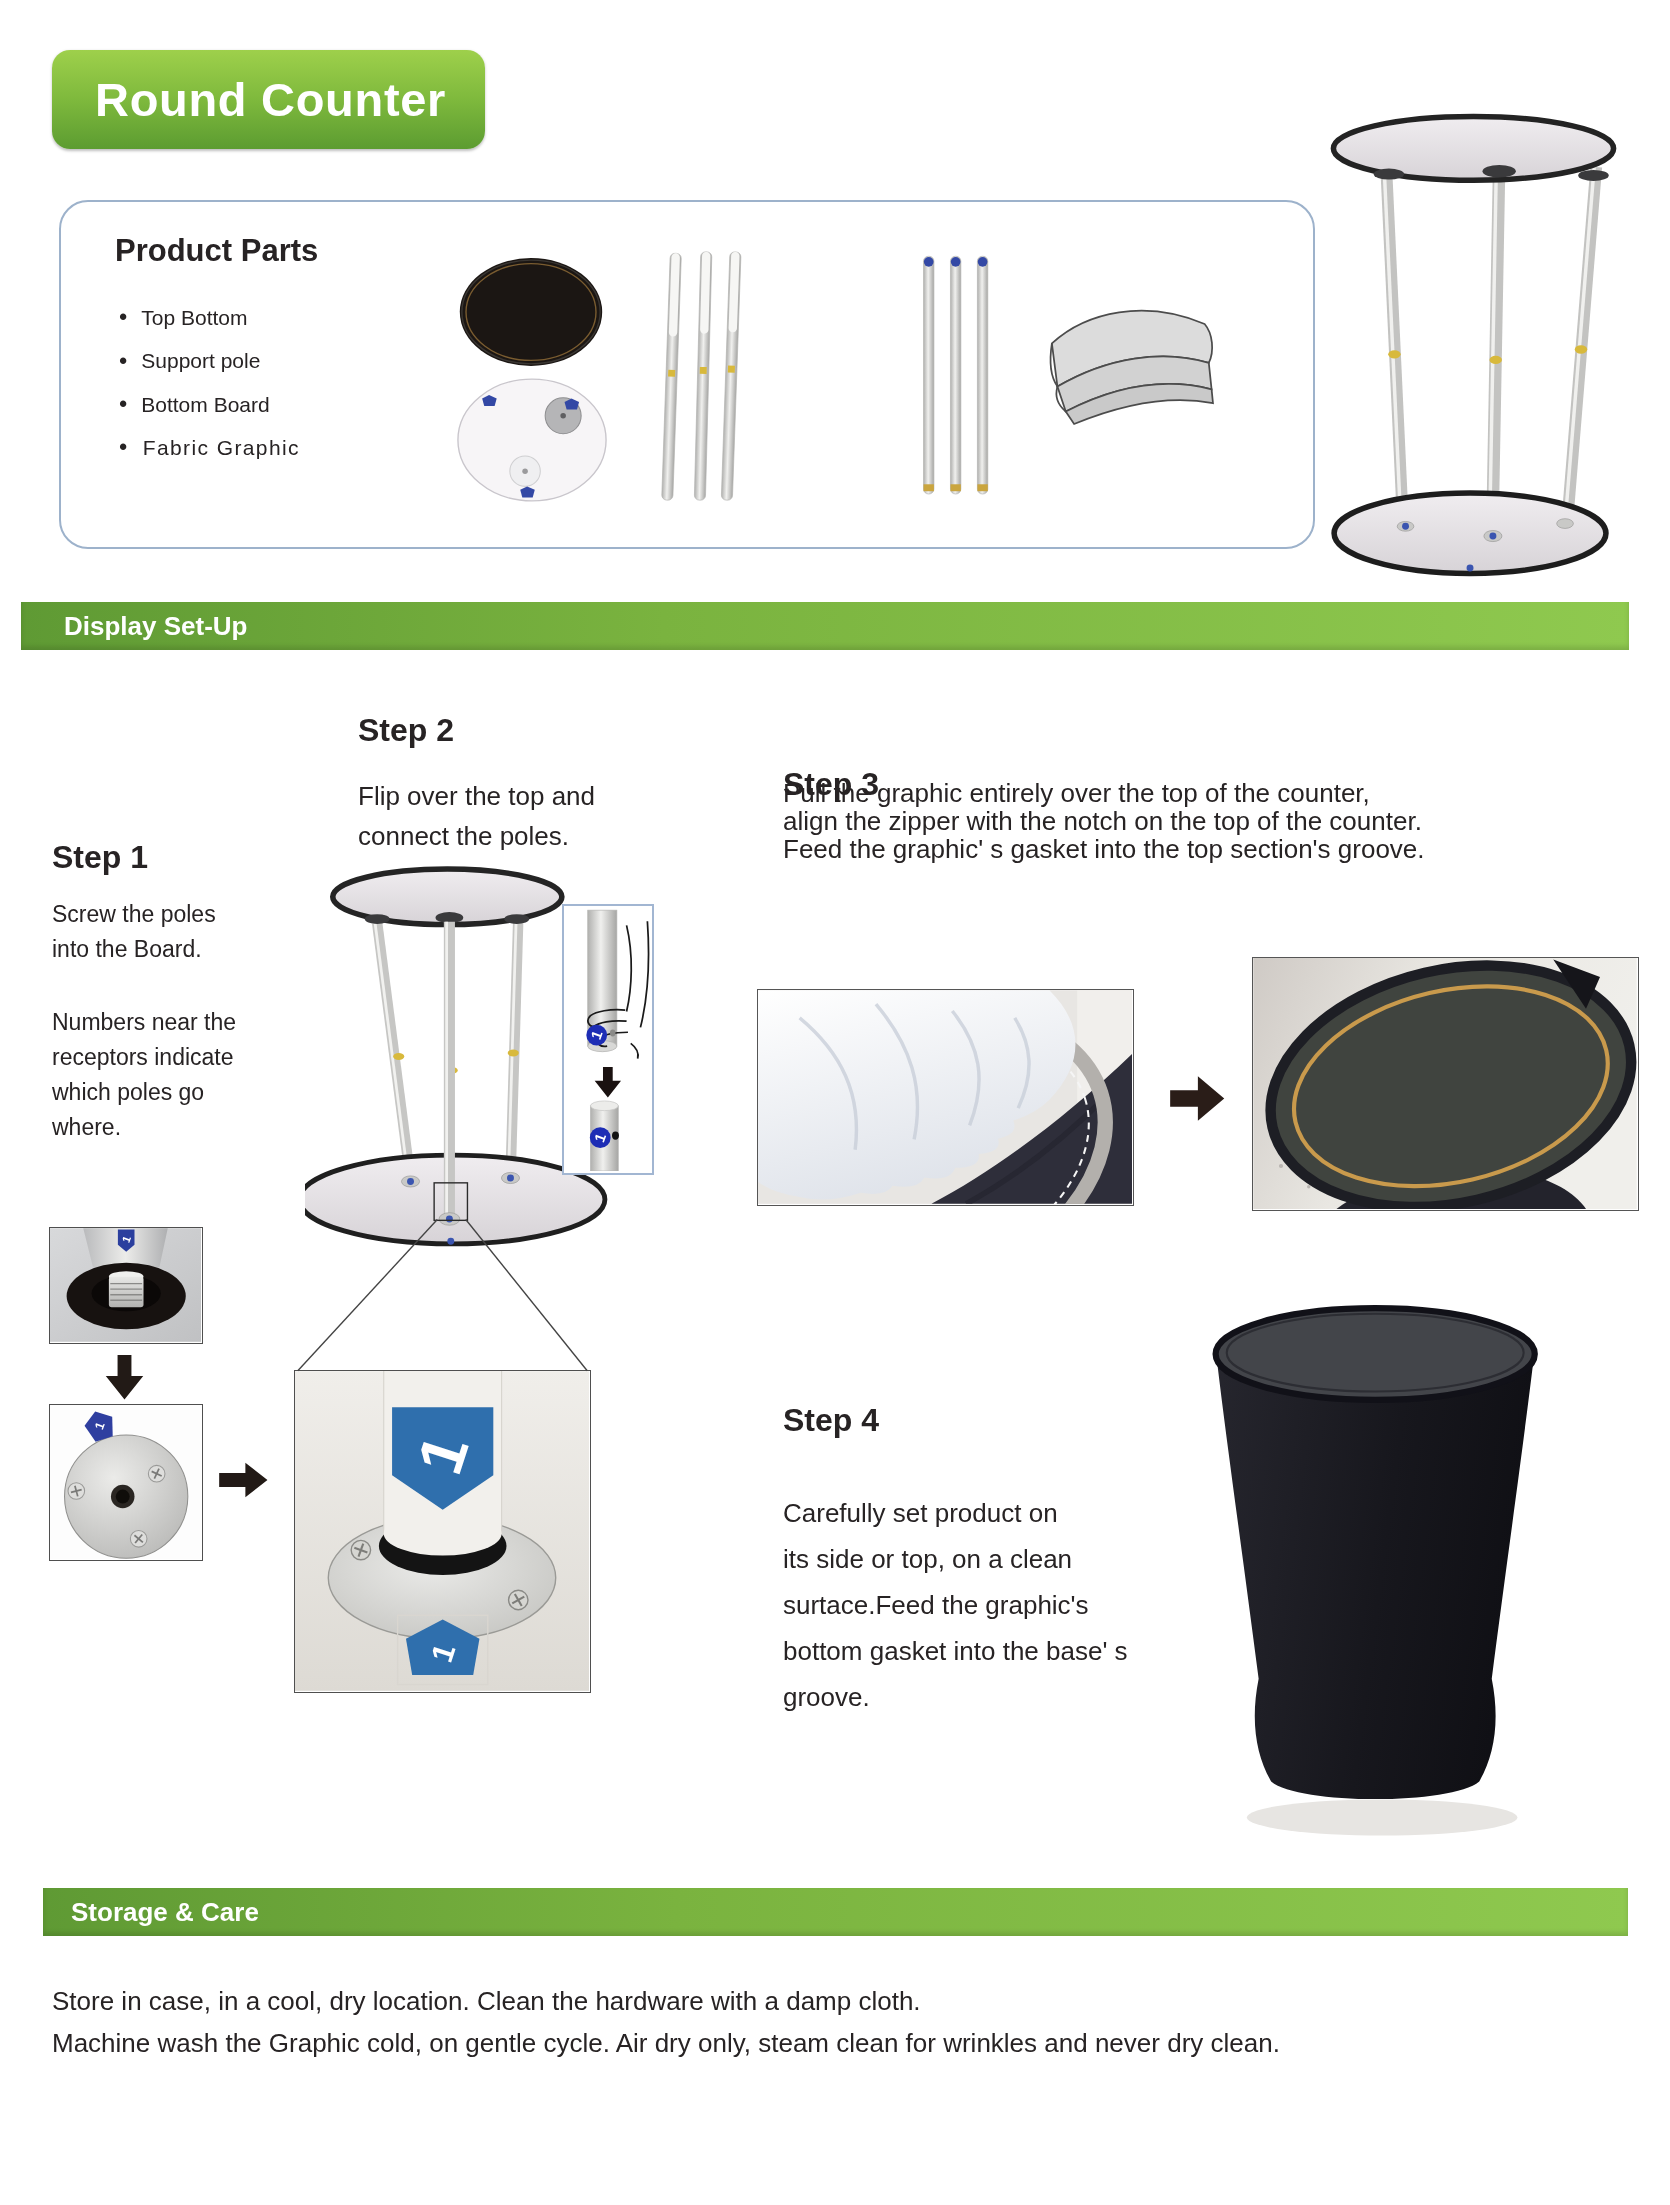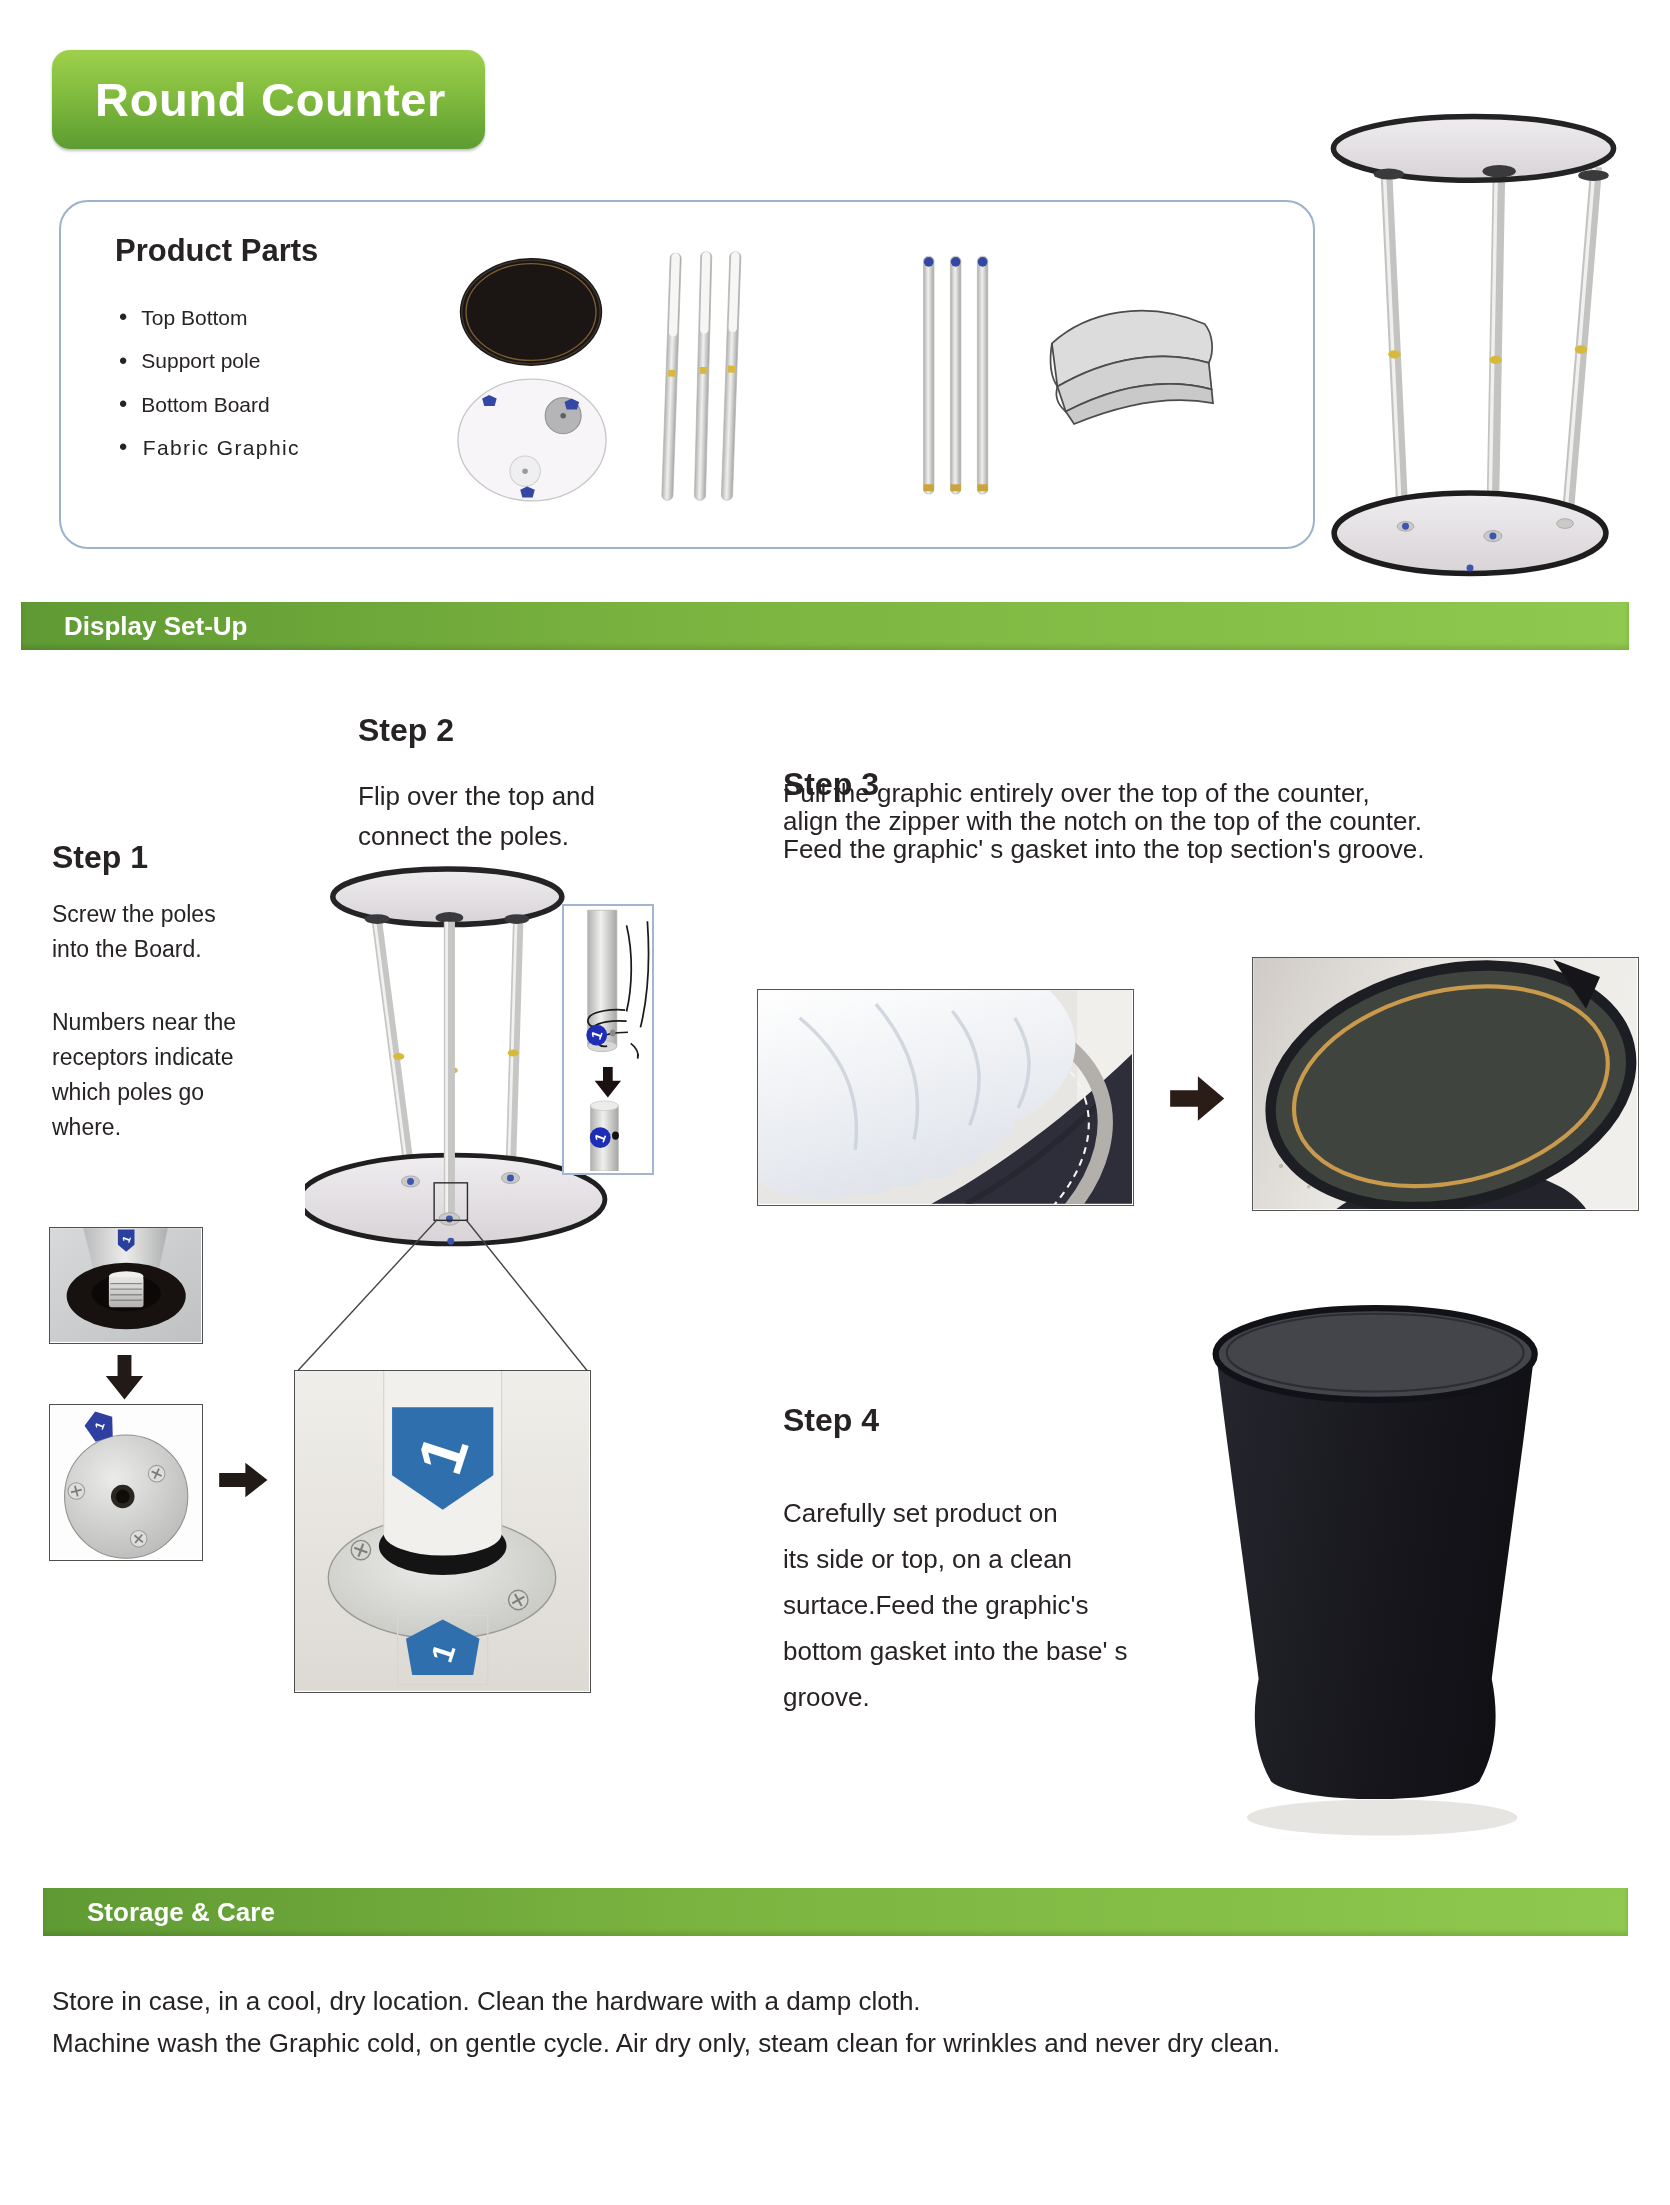--- a/index.html
+++ b/index.html
@@ -21,21 +21,21 @@
   .parts-list li{font-size:21px;color:#272324;margin-bottom:19.4px;display:flex;align-items:center;}
   .parts-list li .dot{font-size:23.6px;margin-right:14px;line-height:1;}
   .parts-list li:last-child{letter-spacing:1.4px;}
 
   
   .banner{height:48px;display:flex;align-items:center;box-sizing:border-box;
     background:linear-gradient(90deg,#5f9a34 0%,#7ab33f 40%,#8fc94f 100%);
     box-shadow:inset 0 -3.5px 5.6px rgba(0,0,0,0.12);}
   .banner span{color:#ffffff;font-weight:bold;font-size:26px;}
   .banner1{left:21px;top:602px;width:1608px;padding-left:43px;}
-  .banner2{left:43px;top:1888px;width:1585px;padding-left:44px;}
+  .banner2{left:43px;top:1888px;width:1585px;padding-left:28px;}
 
   .step-head{font-size:32px;font-weight:bold;color:#272324;}
   .step-body{font-size:26px;color:#272324;white-space:pre-line;line-height:28px;}
   .step1-body{font-size:23px;line-height:35px;}
 
   .care-text{left:52px;top:1980px;font-size:26px;line-height:42px;color:#272324;white-space:pre-line;}
 
   .photo-frame{box-sizing:border-box;border:1.4px solid #4f4f4f;background:#fff;}
   .inset-box{box-sizing:border-box;border:2.8px solid #a2b6d2;background:#fff;}
   svg{display:block;}

